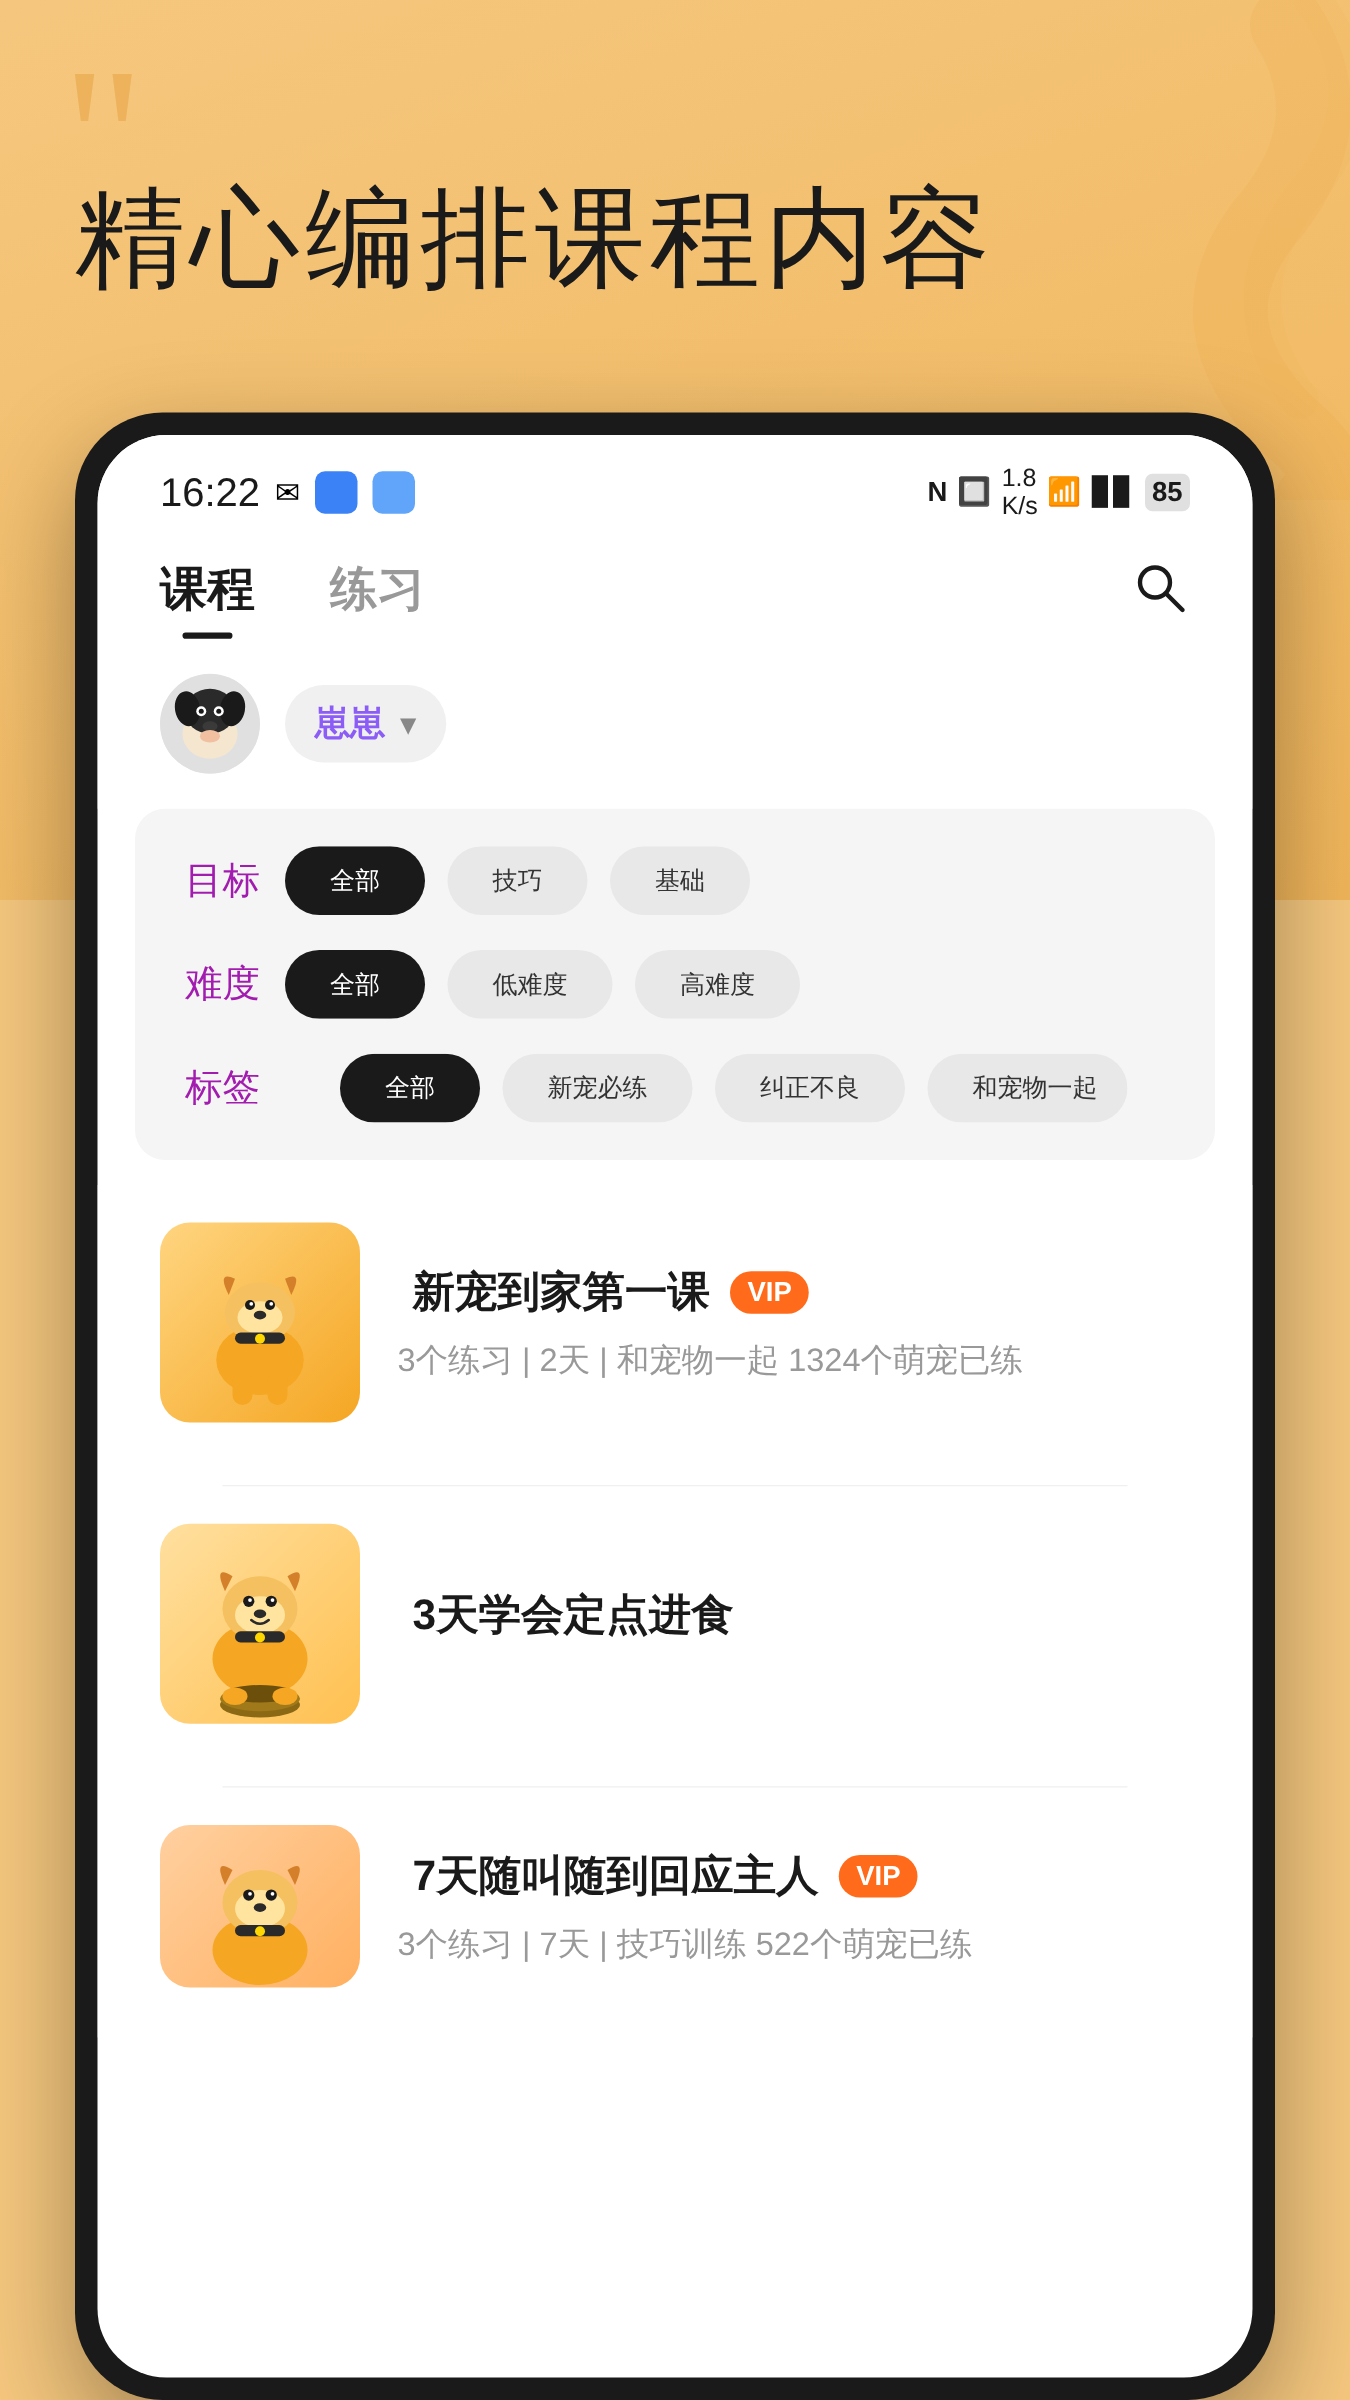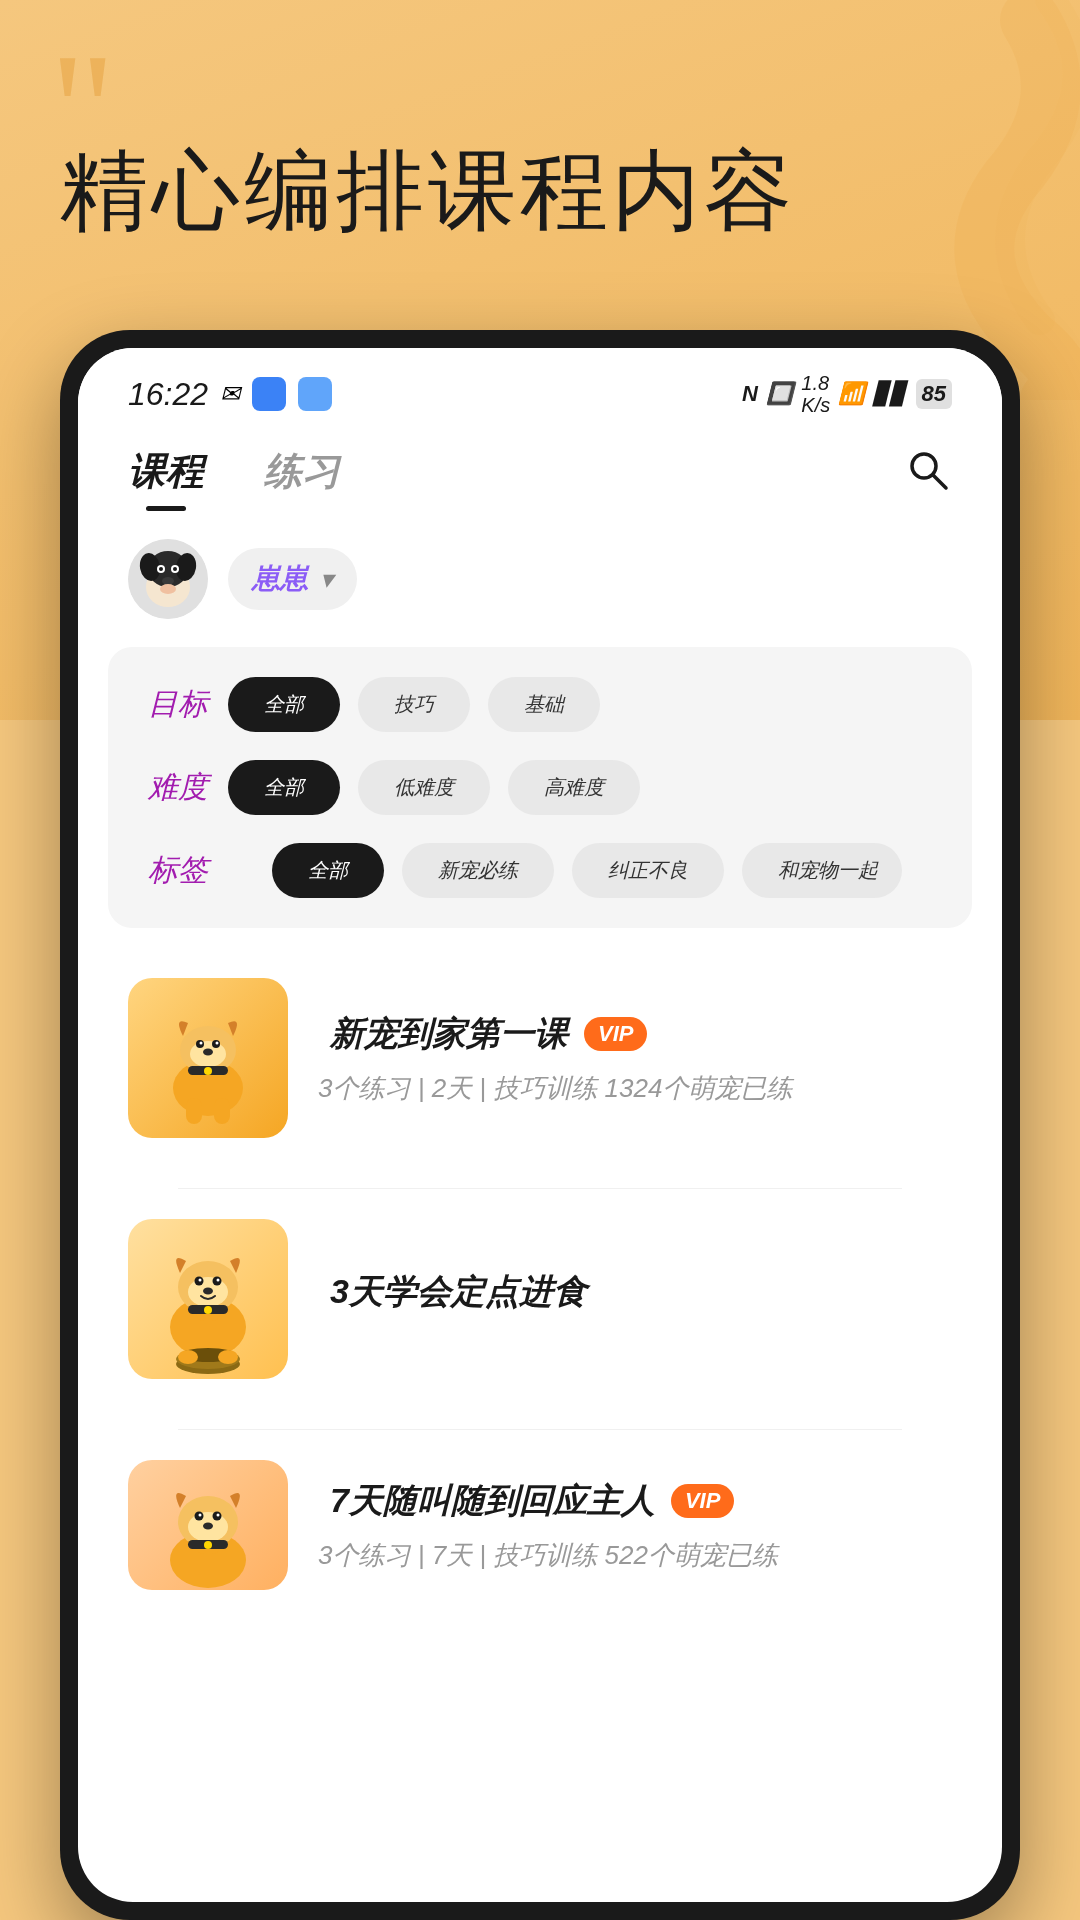--- a/index.html
+++ b/index.html
@@ -65,21 +65,20 @@
       min-height: 1560px;
     }
 
     .phone-screen {
       background: #ffffff;
       border-radius: 55px;
       overflow: hidden;
       height: 100%;
       min-height: 1524px;
       position: relative;
-      font-style: italic;
     }
 
     
     .status-bar {
       display: flex;
       justify-content: space-between;
       align-items: center;
       padding: 24px 50px 10px;
       background: #fff;
     }
@@ -471,21 +470,21 @@
               <rect x="58" y="120" width="16" height="26" rx="8" fill="#F5A623"></rect>
               <rect x="86" y="120" width="16" height="26" rx="8" fill="#F5A623"></rect>
             </svg>
           </div>
         </div>
         <div class="course-info">
           <div class="course-title-row">
             <span class="course-title">新宠到家第一课</span>
             <span class="vip-badge">VIP</span>
           </div>
-          <div class="course-meta">3个练习 | 2天 | 技巧训练    1324个萌宠已练</div>
+          <div class="course-meta">3个练习 | 2天 | 和宠物一起    1324个萌宠已练</div>
         </div>
       </div>
 
       <div class="divider"></div>
 
       <div class="course-item">
         <div class="course-thumb course-thumb-2">
           <div class="dog-illustration">
 
             <svg viewBox="0 0 160 160" xmlns="http://www.w3.org/2000/svg" width="160" height="160">

